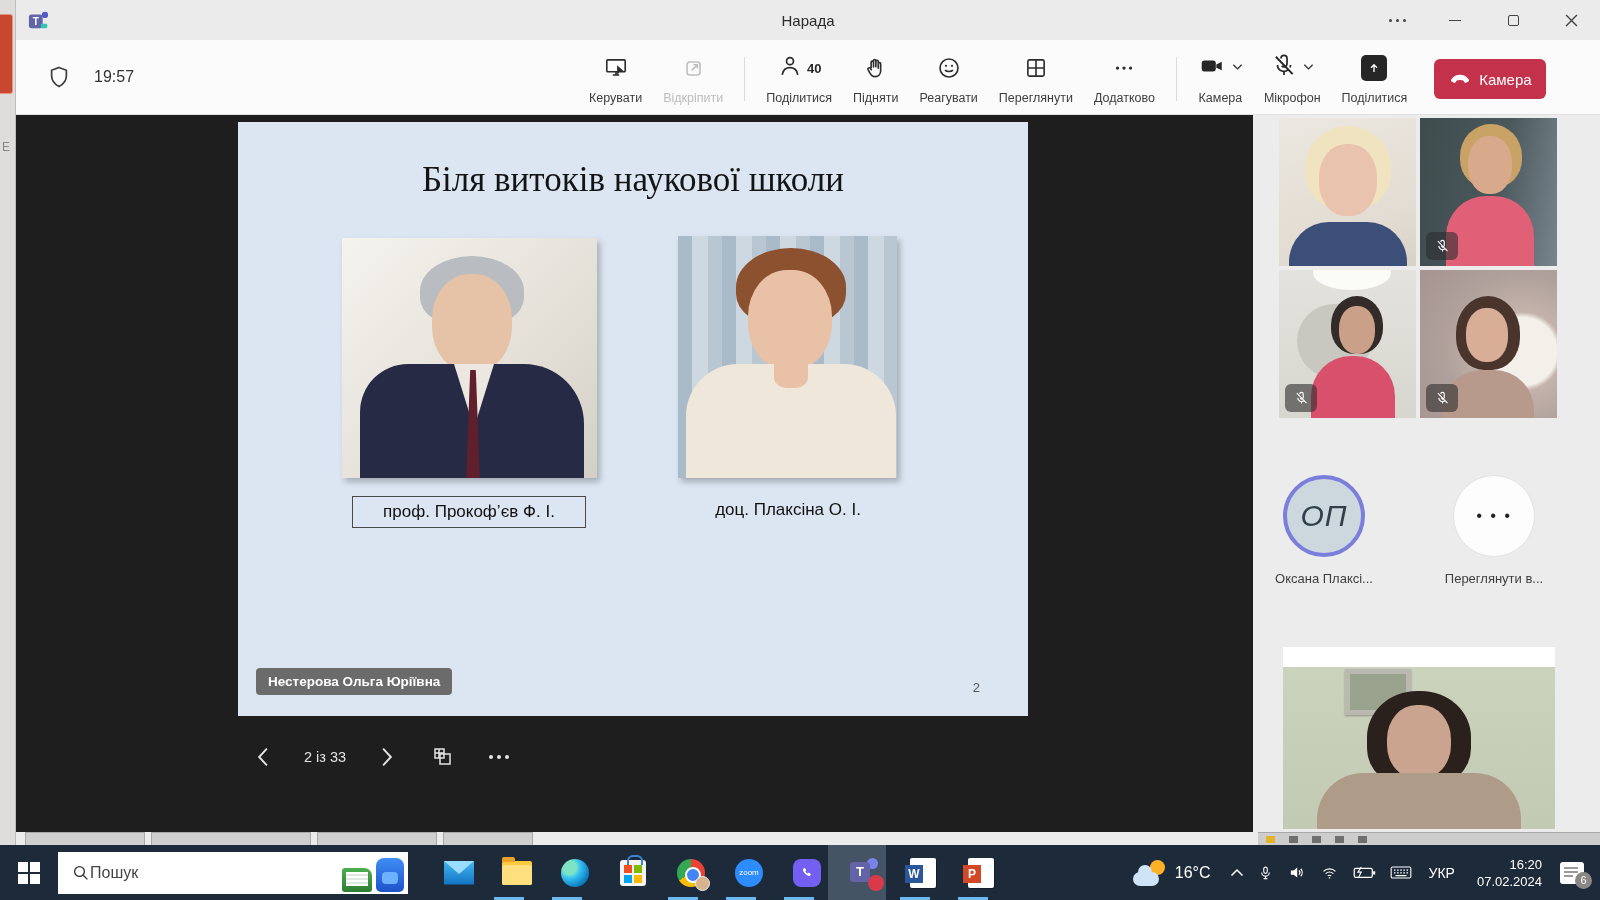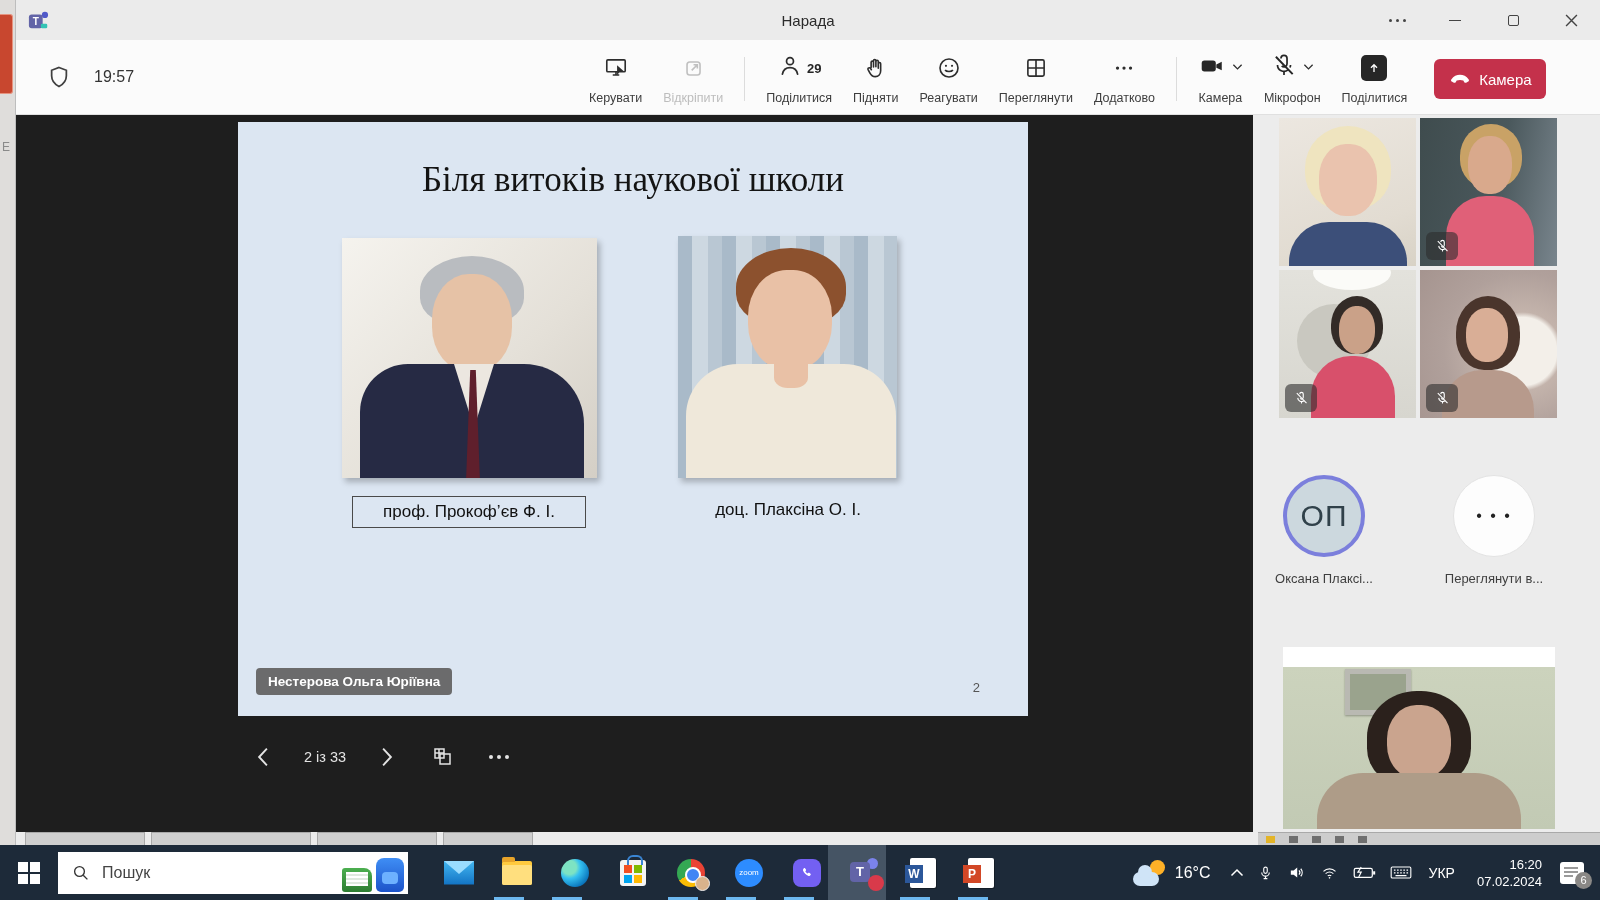--- a/index.html
+++ b/index.html
@@ -91,38 +91,38 @@
   .v3 .lamp{position:absolute;left:34px;top:-14px;width:78px;height:34px;border-radius:50%;background:#fbfbf8;}
   .v3 .hair{left:52px;top:26px;width:52px;height:58px;background:#332b27;}
   .v3 .face{left:60px;top:36px;width:36px;height:48px;background:#caa188;}
   .v3 .torso{left:32px;top:86px;width:84px;height:62px;background:#d8506b;}
   .v4 .hair{left:36px;top:26px;width:64px;height:74px;background:#4a352c;}
   .v4 .face{left:46px;top:38px;width:42px;height:54px;background:#d9ae96;}
   .v4 .torso{left:22px;top:100px;width:92px;height:48px;background:#b79a8c;}
   .micoff{position:absolute;left:6px;bottom:6px;width:32px;height:28px;border-radius:6px;background:rgba(45,45,45,.6);display:flex;align-items:center;justify-content:center;}
   .avatar-row{position:absolute;left:0;top:360px;width:312px;display:flex;justify-content:center;gap:50px;}
   .av{display:flex;flex-direction:column;align-items:center;width:120px;}
-  .av-circle{width:82px;height:82px;border-radius:50%;display:flex;align-items:center;justify-content:center;}
+  .av-circle{width:82px;height:82px;border-radius:50%;display:flex;align-items:center;justify-content:center;font-style:italic;}
   .av-op{background:#ccd8de;border:4px solid #7b7fdc;font-size:30px;color:#30414a;letter-spacing:1px;}
   .av-more{background:#fdfdfd;border:1px solid #e3e3e3;font-size:16px;color:#222;letter-spacing:2px;}
   .av-label{margin-top:14px;font-size:13px;color:#3f3f3f;white-space:nowrap;text-align:right;}
   .vbottom{left:30px;top:532px;width:272px;height:182px;background:#fff;}
   .vb-wall{position:absolute;left:0;top:20px;width:272px;height:162px;background:linear-gradient(180deg,#ccd3bd 0%,#c2cab4 100%);}
   .vb-frame{position:absolute;left:62px;top:22px;width:66px;height:46px;background:#9aa38d;border:5px solid #b9b9b2;box-shadow:0 1px 2px rgba(0,0,0,.3);}
   .vb-hair{position:absolute;left:84px;top:44px;width:104px;height:96px;border-radius:48% 48% 40% 40%;background:#2b211c;}
   .vb-face{position:absolute;left:104px;top:58px;width:64px;height:74px;border-radius:46%;background:#caa48e;}
   .vb-torso{position:absolute;left:34px;top:126px;width:204px;height:56px;border-radius:46px 46px 0 0;background:#ae9c88;}
 
   
   .taskbar{position:absolute;left:0;top:845px;width:1600px;height:55px;background:#1d2a39;display:flex;align-items:center;color:#fff;}
   .startbtn{width:58px;height:55px;display:flex;align-items:center;justify-content:center;}
   .winlogo{display:grid;grid-template-columns:10px 10px;grid-template-rows:10px 10px;gap:2px;}
   .winlogo i{background:#fff;}
   .searchbox{width:350px;height:42px;background:#fff;display:flex;align-items:center;padding:0 0 0 14px;color:#333;position:relative;}
-  .search-text{font-size:16px;color:#444;margin-left:12px;}
+  .search-text{font-size:16px;color:#444;}
   .search-art{position:absolute;right:4px;bottom:2px;display:flex;align-items:flex-end;gap:4px;}
   .book{width:30px;height:24px;background:linear-gradient(180deg,#4caf50,#2e7d32);border-radius:3px 8px 3px 3px;position:relative;}
   .book:after{content:"";position:absolute;left:4px;top:4px;right:4px;height:14px;background:repeating-linear-gradient(180deg,#fff 0 2px,#dfe9df 2px 4px);}
   .pack{width:28px;height:34px;background:linear-gradient(180deg,#3f8ef5,#1c53c9);border-radius:8px 8px 5px 5px;position:relative;}
   .pack:after{content:"";position:absolute;left:6px;top:14px;width:16px;height:12px;border-radius:4px;background:#6db1ff;}
   .apps{display:flex;height:55px;margin-left:14px;}
   .app{width:58px;height:55px;display:flex;align-items:center;justify-content:center;position:relative;}
   .app .ul{position:absolute;bottom:0;left:14px;width:30px;height:3px;background:#6cb8f0;}
   .app.active{background:#455464;}
   .ic{width:30px;height:30px;display:flex;align-items:center;justify-content:center;position:relative;margin-left:16px;}
@@ -249,21 +249,21 @@
         <span class="tlabel">Відкріпити</span>
       </div>
       <div class="tdiv"></div>
       <div class="tbtn">
         <span class="ticon">
             <span>
           <svg width="26" height="26" viewBox="0 0 24 24" fill="none" stroke="#2d2d2d" stroke-width="1.6">
                 <circle cx="12" cy="7.5" r="3.2"></circle>
                 <path d="M5 19.5c.8-4.2 3.8-6 7-6s6.2 1.8 7 6" stroke-linecap="round"></path>
               </svg></span>
-          <span class="count">29</span>
+          <span class="count">40</span>
         </span>
         <span class="tlabel">Поділитися</span>
       </div>
       <div class="tbtn">
         <span class="ticon">
           <svg width="26" height="26" viewBox="0 0 24 24" fill="none" stroke="#2d2d2d" stroke-width="1.5" stroke-linecap="round" stroke-linejoin="round">
               <path d="M7.5 11.5V6.8a1.1 1.1 0 0 1 2.2 0V11M9.7 10.8V5.2a1.1 1.1 0 0 1 2.2 0v5.6M11.9 10.8V6a1.1 1.1 0 0 1 2.2 0v6.2M14.1 12.2V8a1.1 1.1 0 0 1 2.2 0v6.5c0 3.2-2 5.5-5 5.5-2.6 0-3.8-1.2-5-3.5l-1.6-3c-.4-.8.1-1.6.9-1.7.6-.1 1.1.2 1.5.8l.6 1"></path>
             </svg>
         </span>
         <span class="tlabel">Підняти</span>

